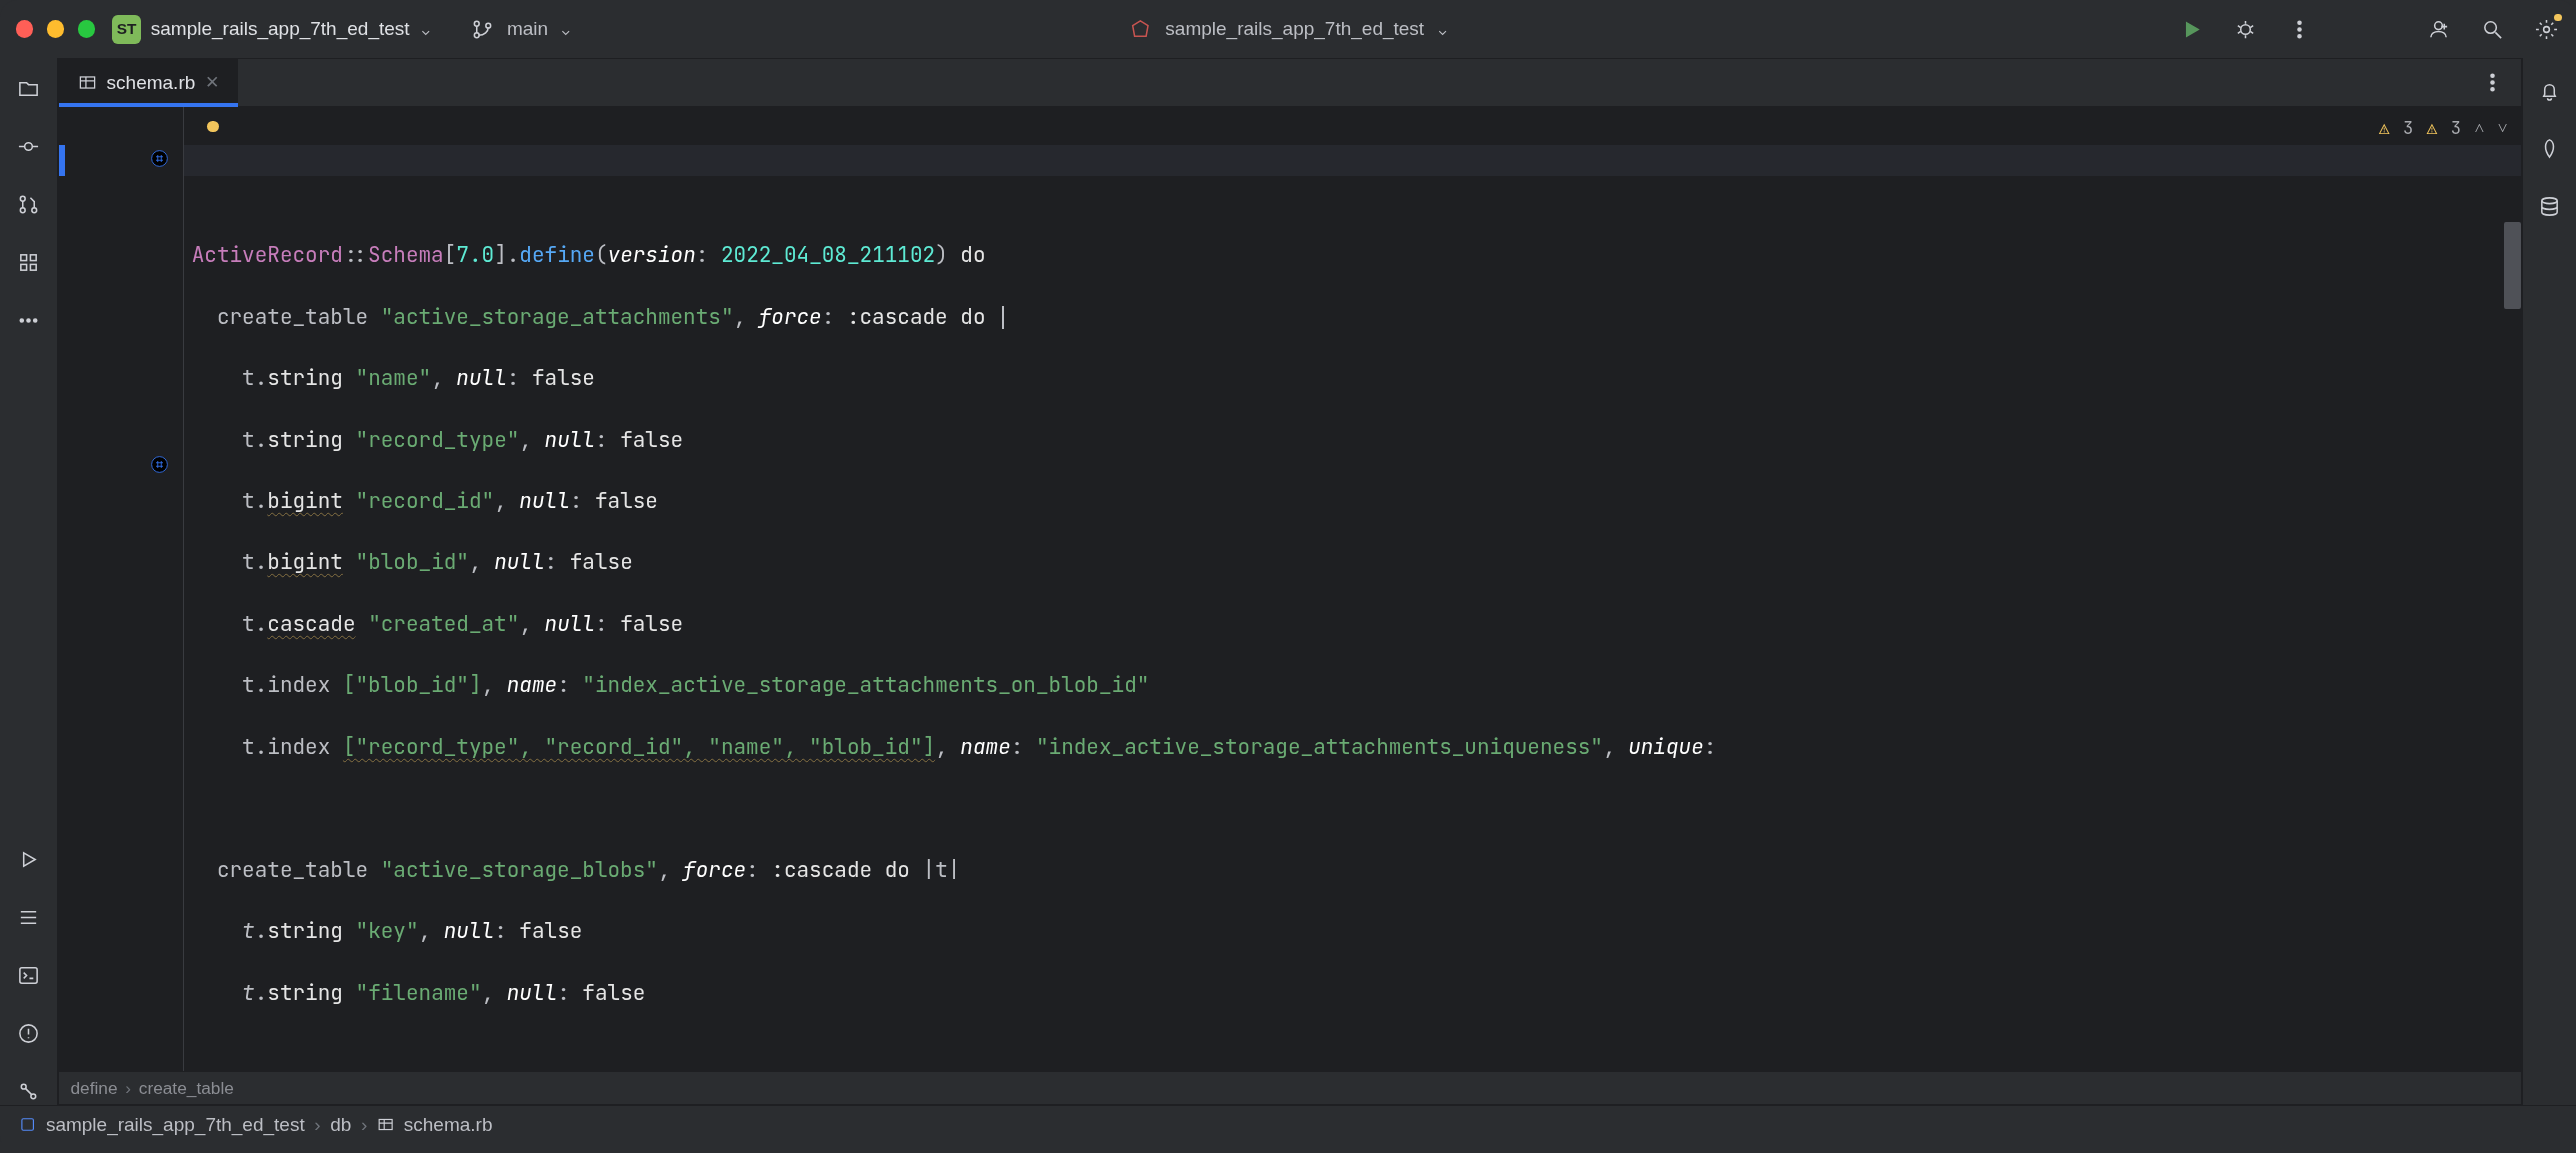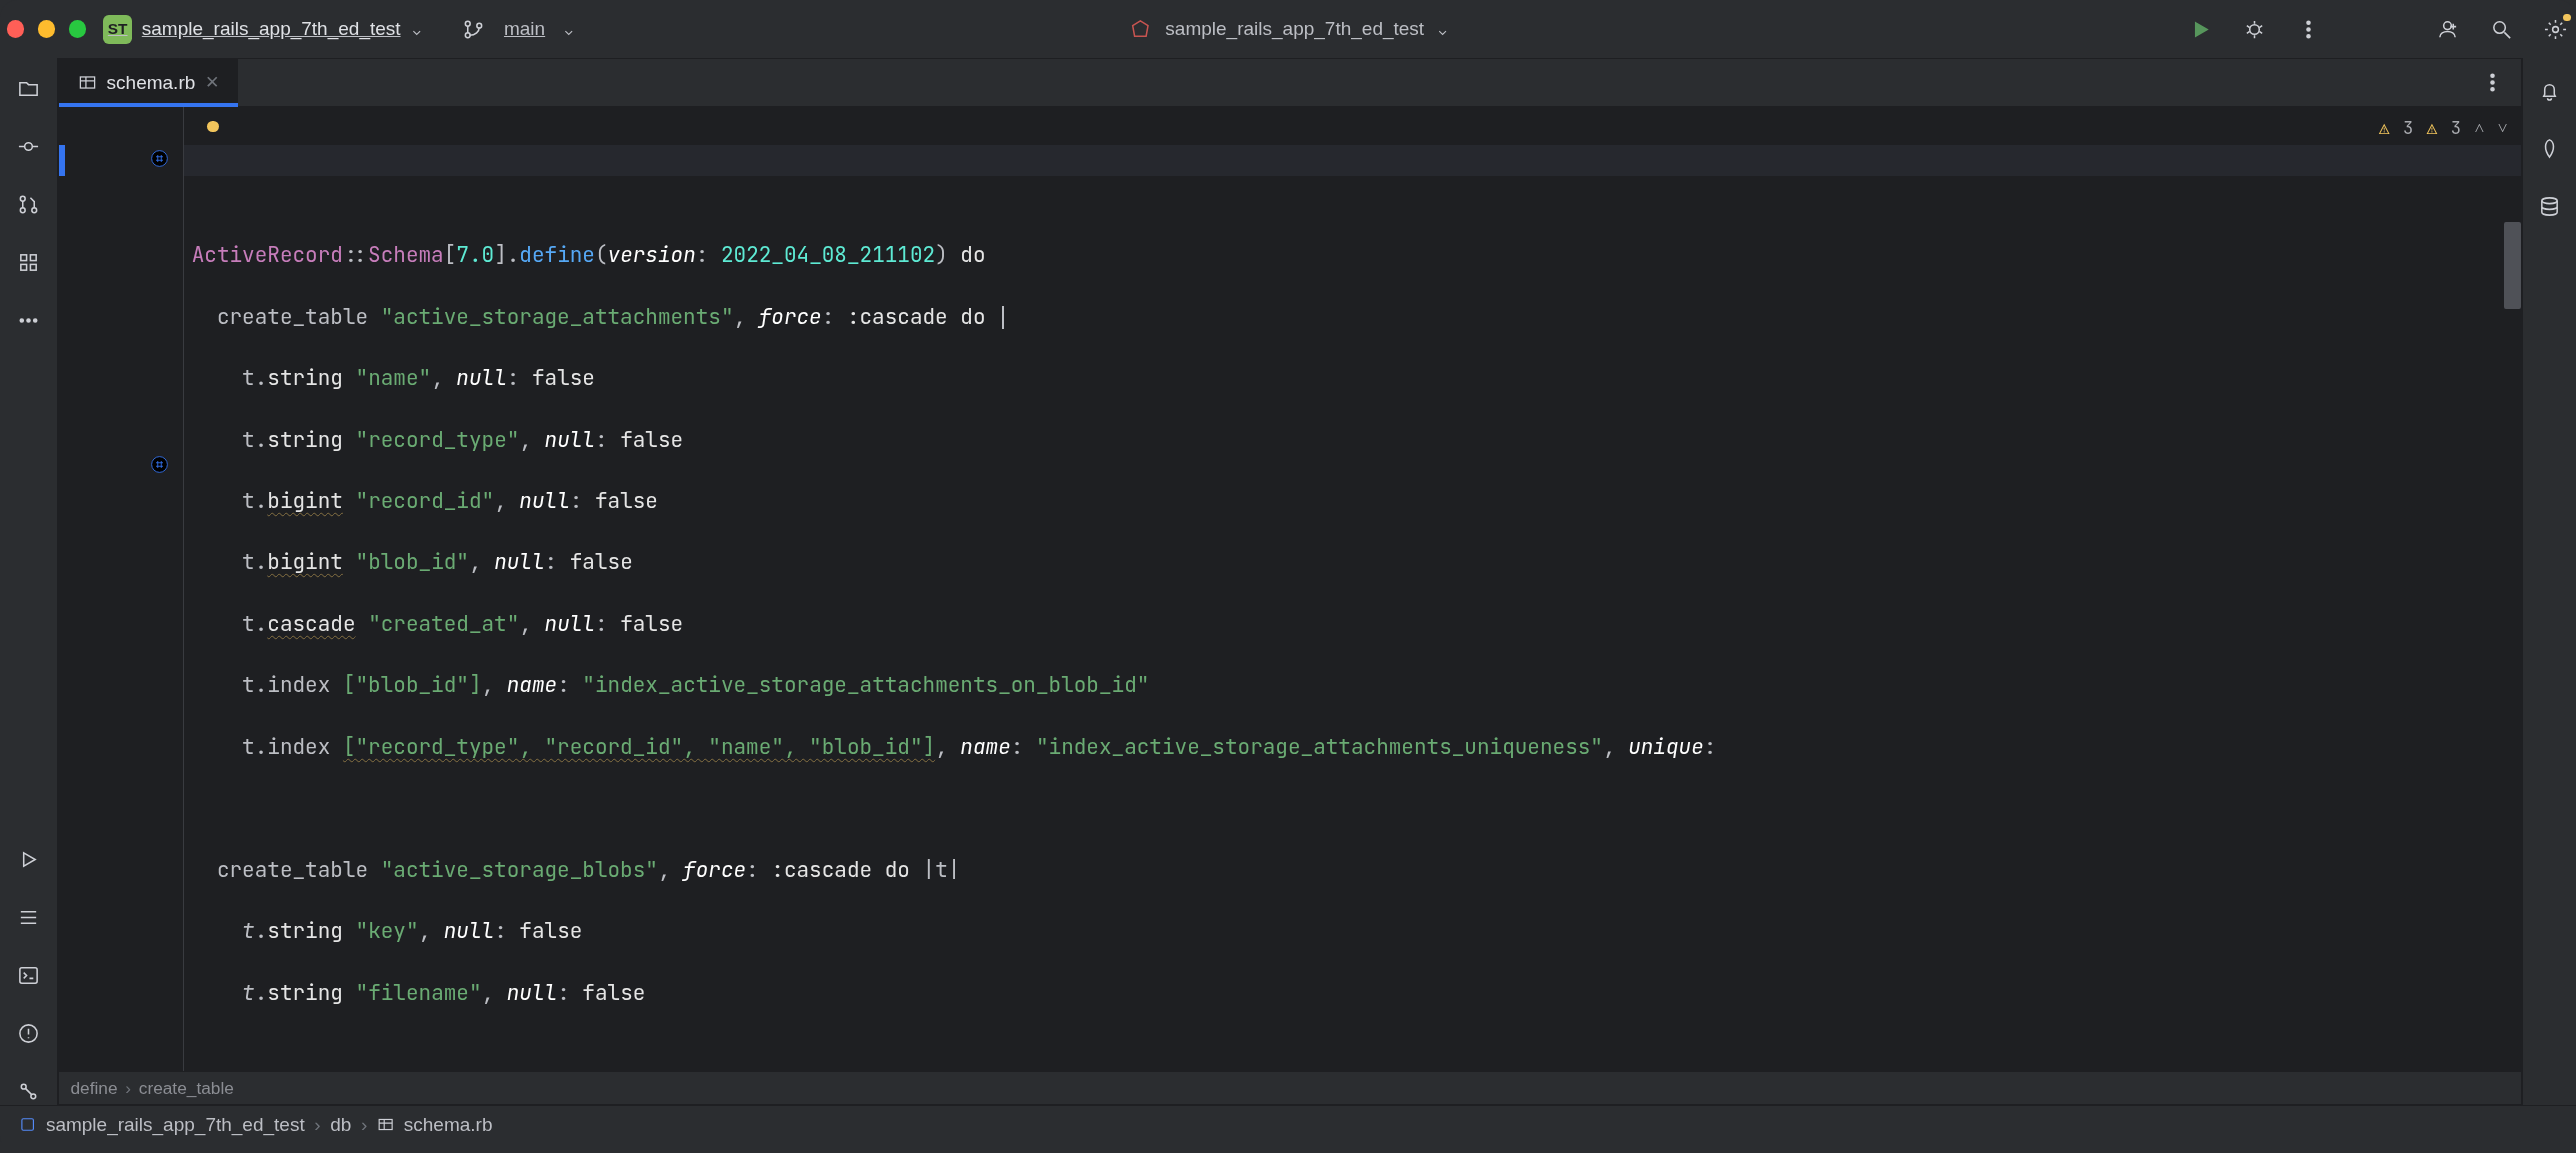--- a/index.html
+++ b/index.html
@@ -9,24 +9,23 @@
   color: #bcbec4;
   width: 2576px;
   height: 1153px;
   overflow: hidden;
   border-radius: 15.4px;
 }
 .titlebar {
   height: 58px;
   display: flex;
   align-items: center;
-  padding: 0 7px;
+  padding: 0 16px;
   gap: 17.3px;
   background: #2b2d30;
-  text-decoration: underline;
 }
 .traffic-lights { display: flex; gap: 13.5px; }
 .light { width: 17.3px; height: 17.3px; border-radius: 50%; }
 .red { background: #ff5f57; }
 .yellow { background: #febc2e; }
 .green { background: #28c840; }
 .proj-badge {
   width: 29px; height: 29px;
   background: #7fba5a;
   border-radius: 5.8px;
@@ -35,21 +34,21 @@
   font-weight: 700;
   display: flex; align-items: center; justify-content: center;
 }
 .titlebar-project { display: flex; align-items: center; gap: 9.6px; color: #dfe1e5; font-size: 19px; }
 .titlebar-center { position: absolute; left: 50%; transform: translateX(-50%); display: flex; align-items: center; gap: 11.5px; color: #bcbec4; font-size: 19px; }
 .titlebar-right { margin-left: auto; display: flex; align-items: center; gap: 27px; }
 .icon-btn { width: 27px; height: 27px; display: flex; align-items: center; justify-content: center; color: #ced0d6; cursor: pointer; }
 .icon-btn svg { width: 23px; height: 23px; stroke: currentColor; fill: none; stroke-width: 1.6; }
 .chev { width: 13.5px; height: 13.5px; display: inline-block; }
 .play-icon svg { fill: #57965c; stroke: #57965c; }
-.branch-sel { display: flex; align-items: center; gap: 17px; margin-left: 19px; font-size: 19px; color: #bcbec4; }
+.branch-sel { display: flex; align-items: center; gap: 11px; margin-left: 19px; font-size: 19px; color: #bcbec4; }
 
 .shell { display: flex; height: calc(100% - 106px); }
 .left-strip {
   width: 58px;
   background: #2b2d30;
   display: flex; flex-direction: column; align-items: center;
   padding-top: 17.3px; gap: 31px;
   border-right: 1px solid #1e1f22;
 }
 .right-strip {

